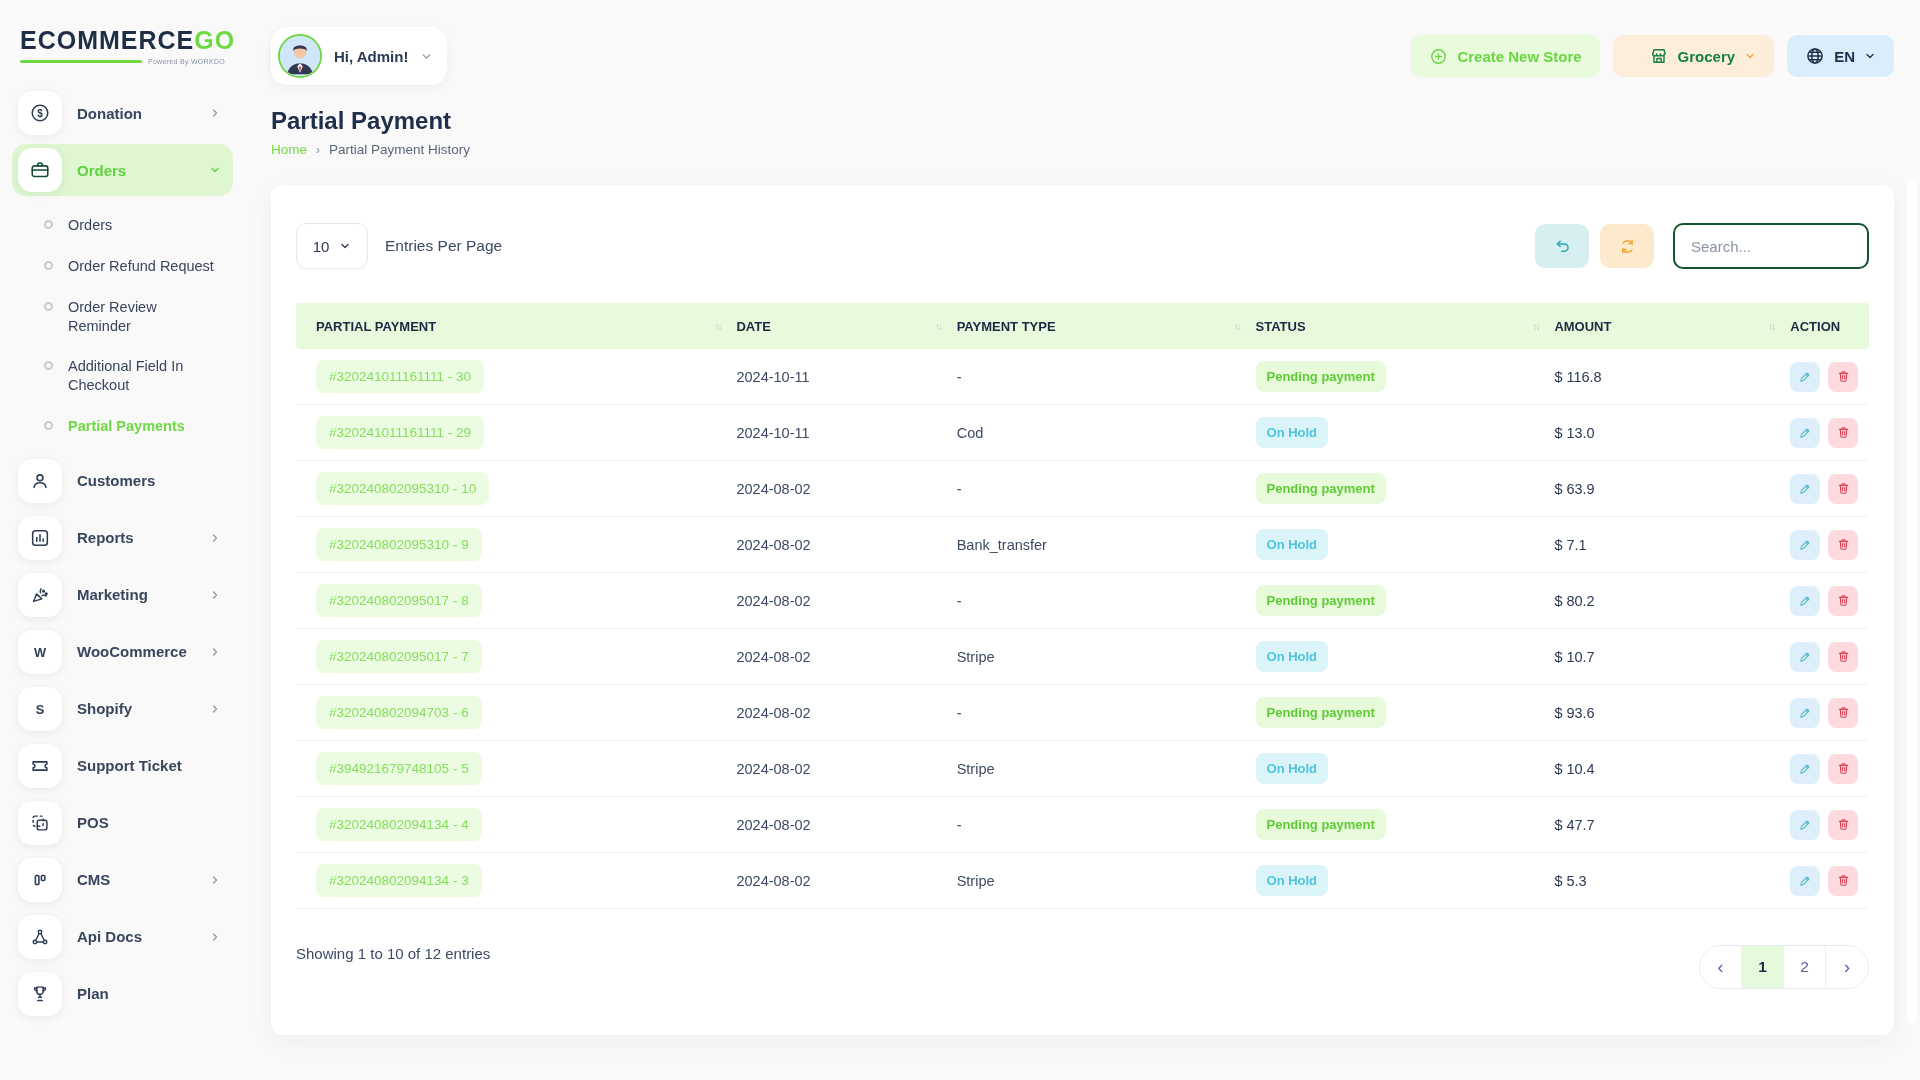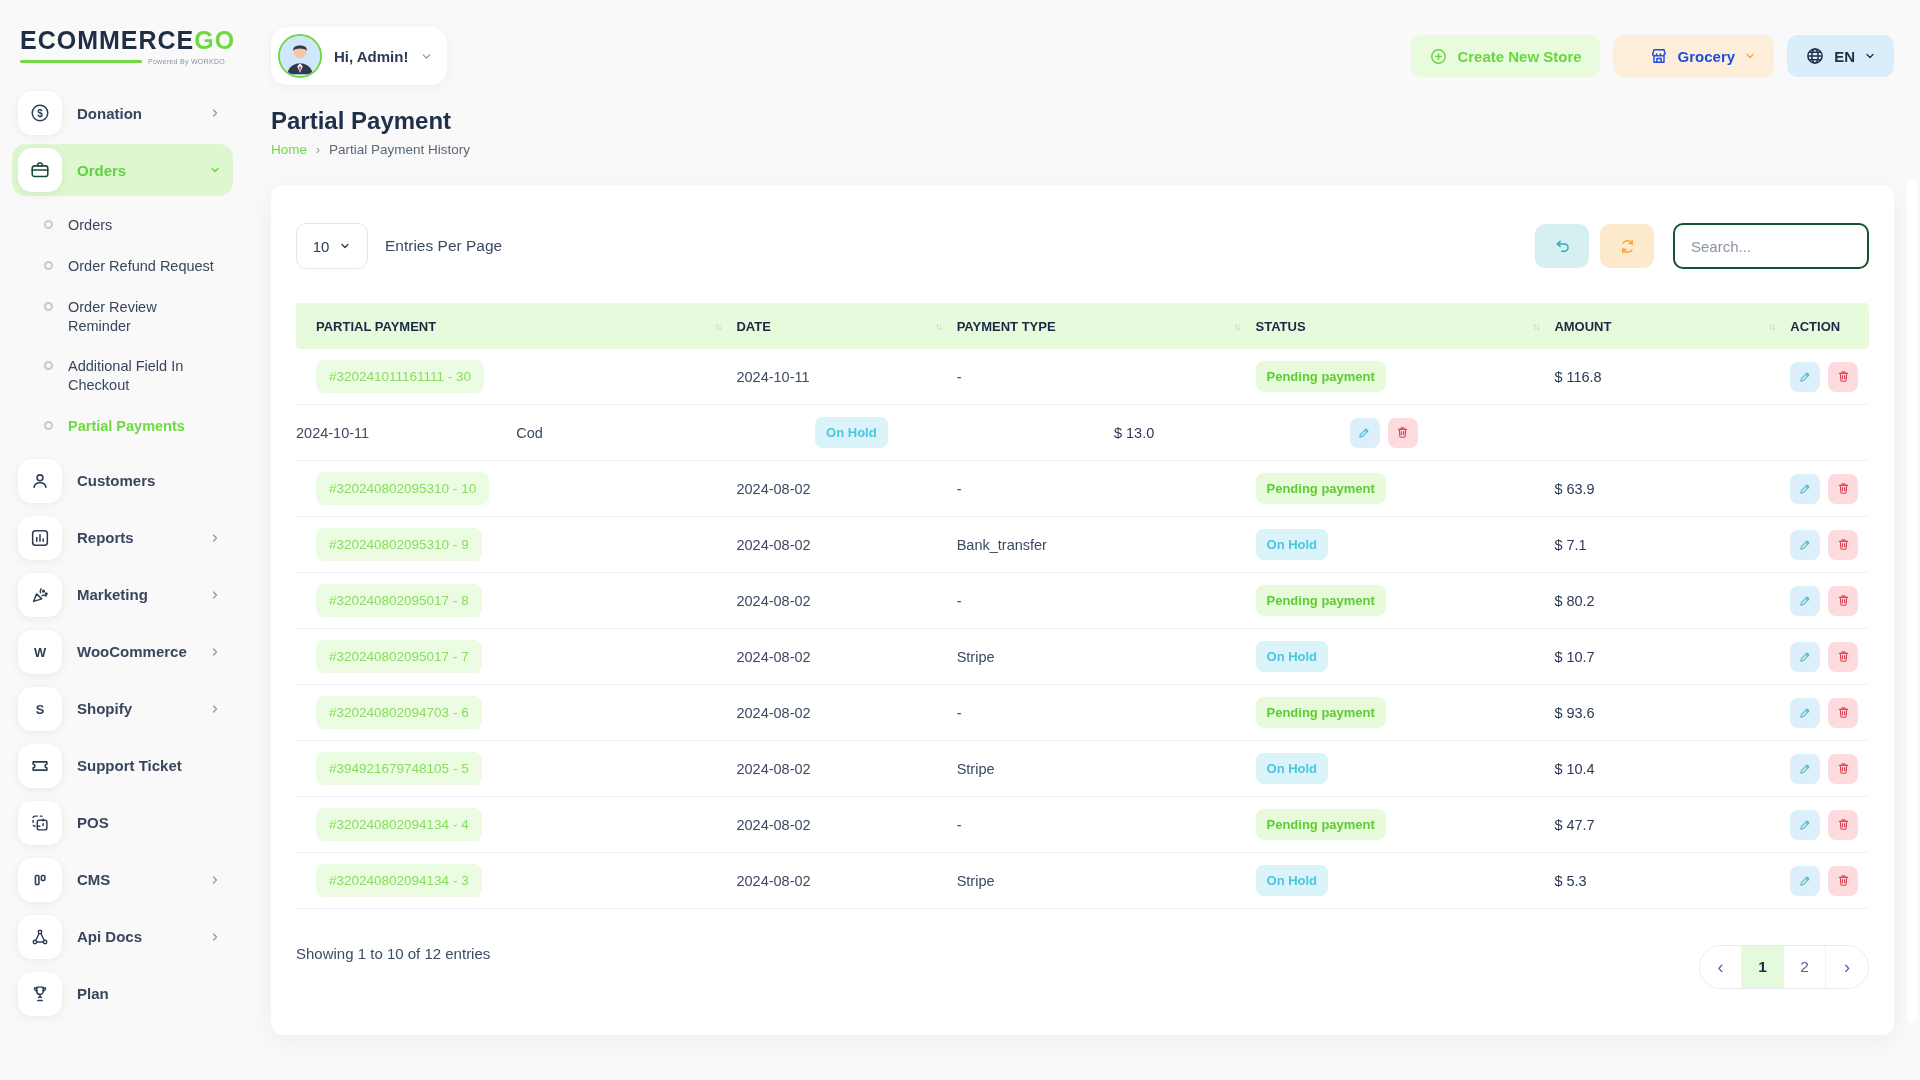--- a/index.html
+++ b/index.html
@@ -34,21 +34,21 @@
   
   .main { position:absolute; left:245px; top:13px; width:1675px; height:1080px; padding:14px 26px 0 26px; }
   .topbar { display:flex; align-items:center; }
   .user-chip { display:flex; align-items:center; gap:12px; background:#fff; border-radius:16px; padding:7px 14px 7px 7px; box-shadow:0 3px 12px rgba(30,40,60,.05); cursor:pointer; }
   .avatar { width:44px; height:44px; border-radius:50%; border:2px solid #6fd943; overflow:hidden; flex:none; background:#cfe7f8; }
   .user-name { font-size:15px; font-weight:700; color:#2b3a55; }
   .chev-sm { color:#8a94a6; display:flex; }
   .topbar-right { margin-left:auto; display:flex; gap:13px; align-items:center; }
   .btn { height:42px; border-radius:10px; display:flex; align-items:center; gap:9px; padding:0 18px; font-size:15px; font-weight:600; border:none; cursor:pointer; font-family:inherit; }
   .btn-create { background:#e8fbdd; color:#68d73f; }
-  .btn-store  { background:#fdeeda; color:#1d4ed8;padding-left:36px; }
+  .btn-store  { background:#fdeeda; color:#15803d;padding-left:36px; }
   .btn-lang   { background:#daedfb; color:#21304a; }
   .page-head { margin-top:22px; }
   .page-title { font-size:24px; font-weight:700; color:#21304a; }
   .breadcrumb { margin-top:7px; font-size:13.5px; display:flex; gap:9px; align-items:center; }
   .crumb-home { color:#6fd943; cursor:pointer; }
   .crumb-sep { color:#8a94a6; font-size:12px; }
   .crumb-cur { color:#5a6779; }
   
   .card { margin-top:28px; background:#fff; border-radius:12px; box-shadow:0 6px 24px rgba(30,40,60,.05); padding:38px 25px 30px 25px; height:850px; }
   .controls { display:flex; align-items:center; }
@@ -450,20 +450,23 @@
                 <path d="M5.5 7h13"></path>
                 <path d="M9.5 7V5.6c0-.6.5-1.1 1.1-1.1h2.8c.6 0 1.1.5 1.1 1.1V7"></path>
                 <path d="M7 7l.7 11c.1.8.7 1.5 1.5 1.5h5.6c.8 0 1.4-.7 1.5-1.5L17 7"></path>
                 <path d="M10.3 10.5v5M13.7 10.5v5"></path>
               </svg>
             </button>
         </div>
       </div>
 
       <div class="trow">
+        <div class="td c1">
+            <span class="id-badge">#320241011161111 - 29</span>
+          </div>
         <div class="td c2">2024-10-11</div>
         <div class="td c3">Cod</div>
         <div class="td c4">
             <span class="status hold">On Hold</span>
           </div>
         <div class="td c5 amount">$ 13.0</div>
         <div class="td c6">
           <button class="act edit">
               <svg width="15" height="15" viewBox="0 0 24 24" fill="none" stroke="currentColor" stroke-width="1.8" stroke-linecap="round" stroke-linejoin="round">
                 <path d="M14.5 6.5l3 3L8.5 18.5l-4 1 1-4z"></path>

